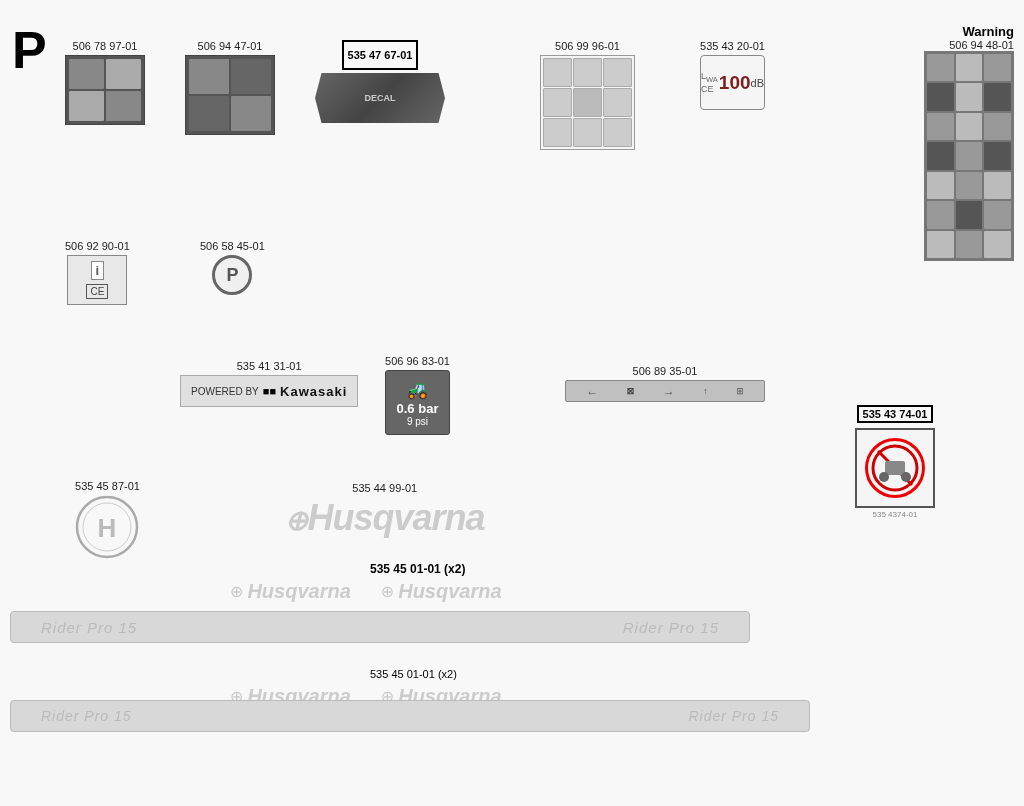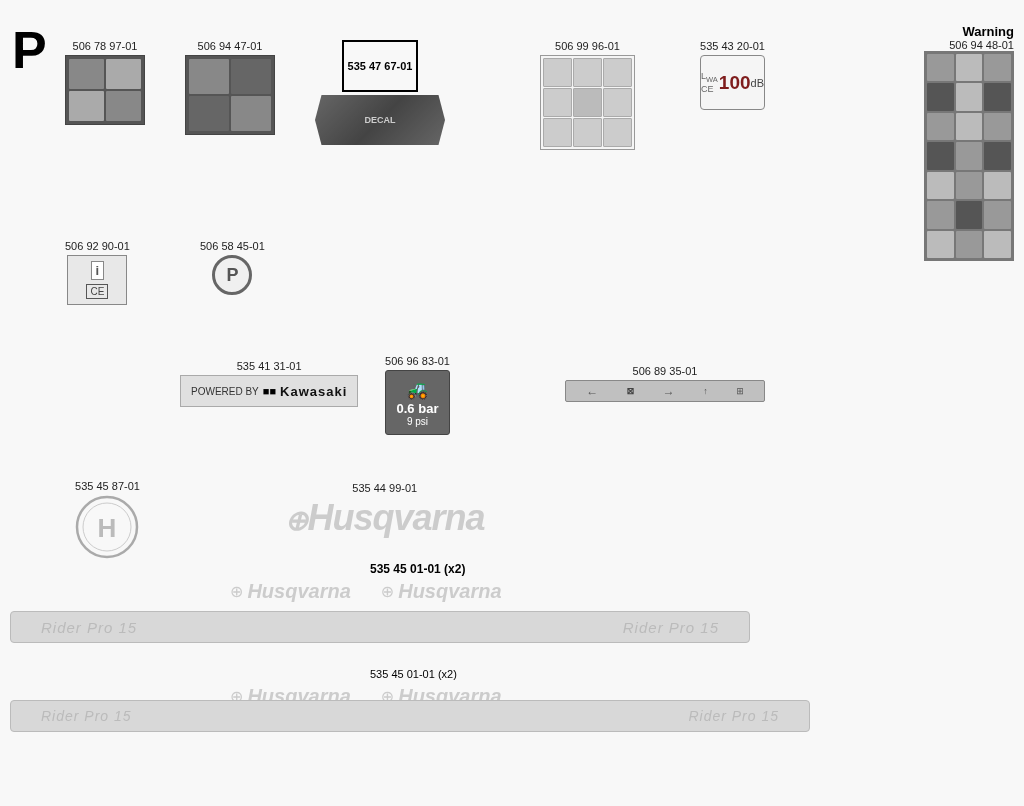--- a/index.html
+++ b/index.html
@@ -379,21 +379,21 @@
     <div class="part-label">506 94 47-01</div>
     <div class="tractor-safety-box" style="width:90px; height:80px;">
       <div class="tractor-cell" style="background:#888;"></div>
       <div class="tractor-cell" style="background:#666;"></div>
       <div class="tractor-cell" style="background:#666;"></div>
       <div class="tractor-cell" style="background:#888;"></div>
     </div>
   </div>
 
   <div class="part-item" style="left:315px; top:20px;">
-    <div style="border:2px solid #000; padding:18px 4px; font-size:11px; font-weight:bold; margin-bottom:3px;">535 47 67-01</div>
+    <div style="border:2px solid #000; padding:7px 4px; font-size:11px; font-weight:bold; margin-bottom:3px;">535 47 67-01</div>
     <div class="decal-shape">
       <span style="color:#ccc;font-size:9px;font-weight:bold;">DECAL</span>
     </div>
   </div>
 
   <div class="part-item" style="left:540px; top:20px;">
     <div class="part-label">506 99 96-01</div>
     <div class="multi-warning-box">
       <div class="warn-cell"></div>
       <div class="warn-cell"></div>
@@ -453,20 +453,36 @@
     <div class="part-label">506 89 35-01</div>
     <div class="tire-bar">
       <span style="font-size:12px;color:#555;">←</span>
       <span style="font-size:9px;font-weight:bold;color:#444;">⊠</span>
       <span style="font-size:12px;color:#555;">→</span>
       <span style="font-size:9px;color:#555;">↑</span>
       <span style="font-size:9px;color:#555;">⊞</span>
     </div>
   </div>
 
+  <div class="part-item" style="left:855px; top:385px;">
+    <div style="border:2px solid #000; padding:1px 4px; font-size:11px; font-weight:bold; margin-bottom:5px;">535 43 74-01</div>
+    <div class="no-ride-box">
+      <div class="no-ride-circle">
+        <svg width="50" height="50" viewBox="0 0 50 50">
+          <circle cx="25" cy="25" r="22" fill="none" stroke="#cc0000" stroke-width="3"></circle>
+          <line x1="8" y1="8" x2="42" y2="42" stroke="#cc0000" stroke-width="3"></line>
+
+          <rect x="15" y="18" width="20" height="14" rx="2" fill="#888"></rect>
+          <circle cx="14" cy="34" r="5" fill="#666"></circle>
+          <circle cx="36" cy="34" r="5" fill="#666"></circle>
+        </svg>
+      </div>
+    </div>
+    <div style="font-size:8px;color:#888;margin-top:2px;">535 4374-01</div>
+  </div>
 
   <div class="part-item" style="left:75px; top:460px;">
     <div class="part-label">535 45 87-01</div>
     <svg width="65" height="65" viewBox="0 0 65 65">
       <circle cx="32" cy="32" r="30" fill="none" stroke="#aaa" stroke-width="2.5"></circle>
       <text x="32" y="42" text-anchor="middle" font-size="26" font-weight="bold" fill="#bbb" font-family="Arial">H</text>
 
       <circle cx="32" cy="32" r="24" fill="none" stroke="#ccc" stroke-width="1"></circle>
     </svg>
   </div>

